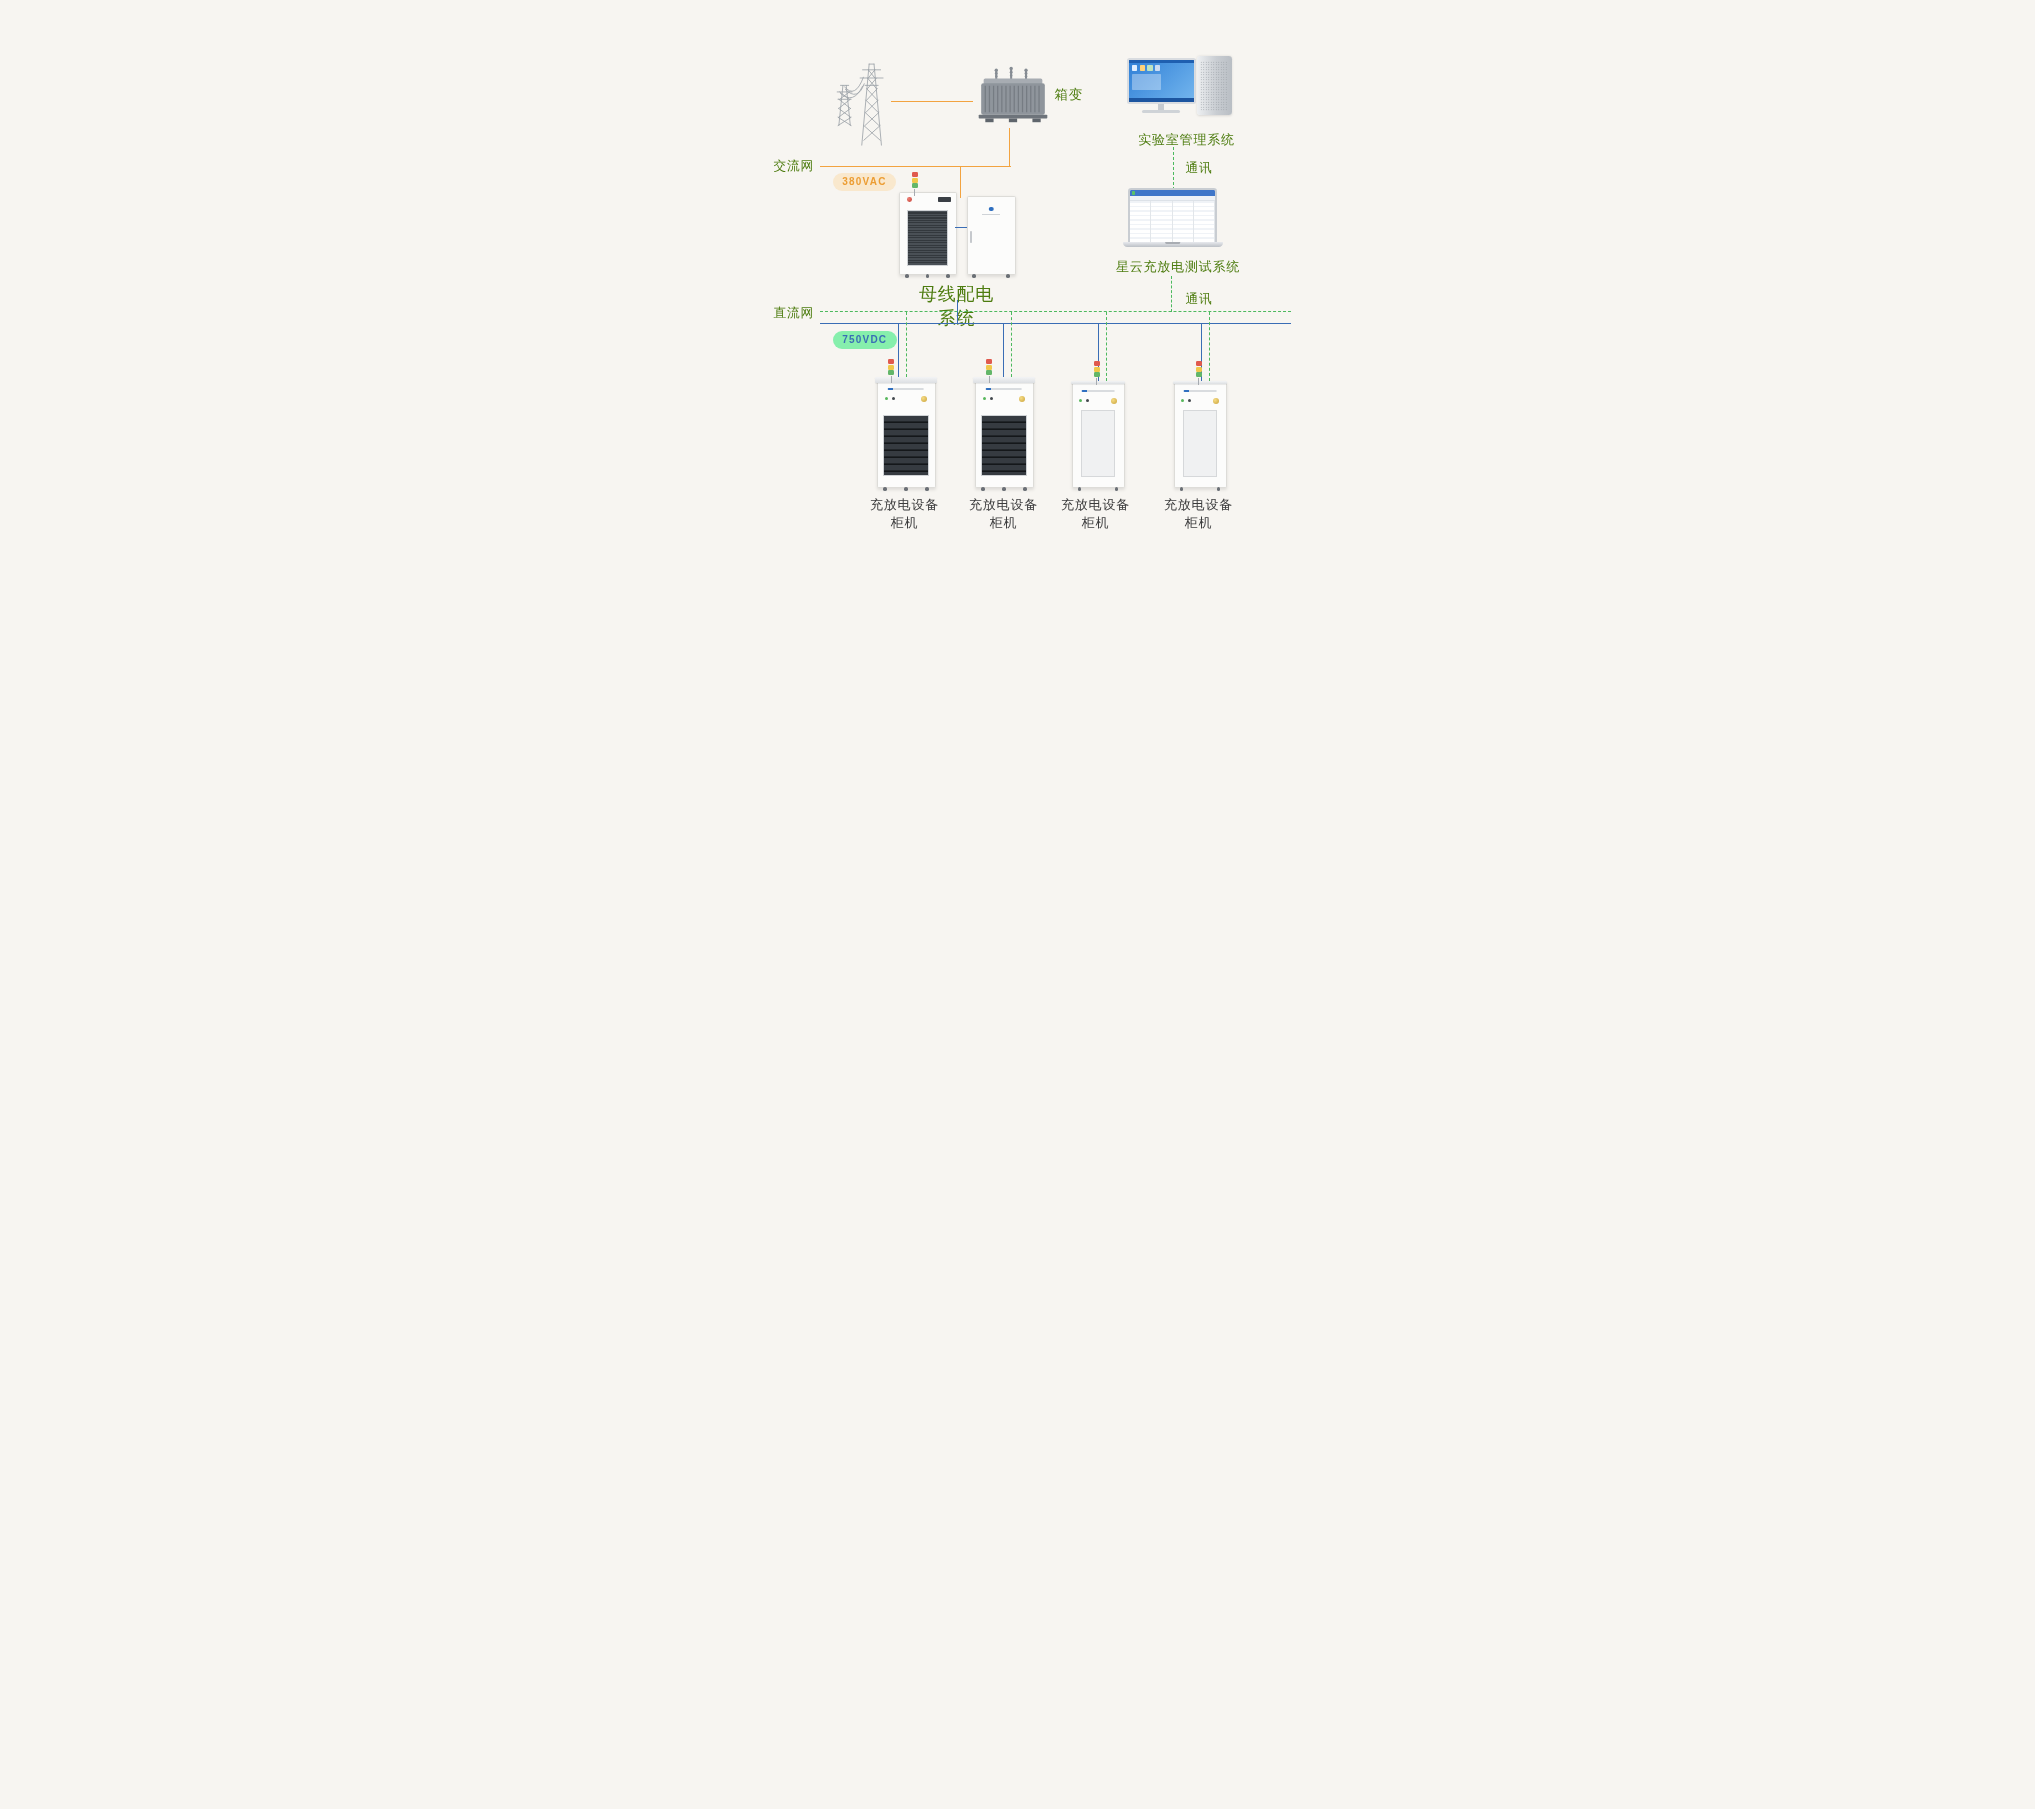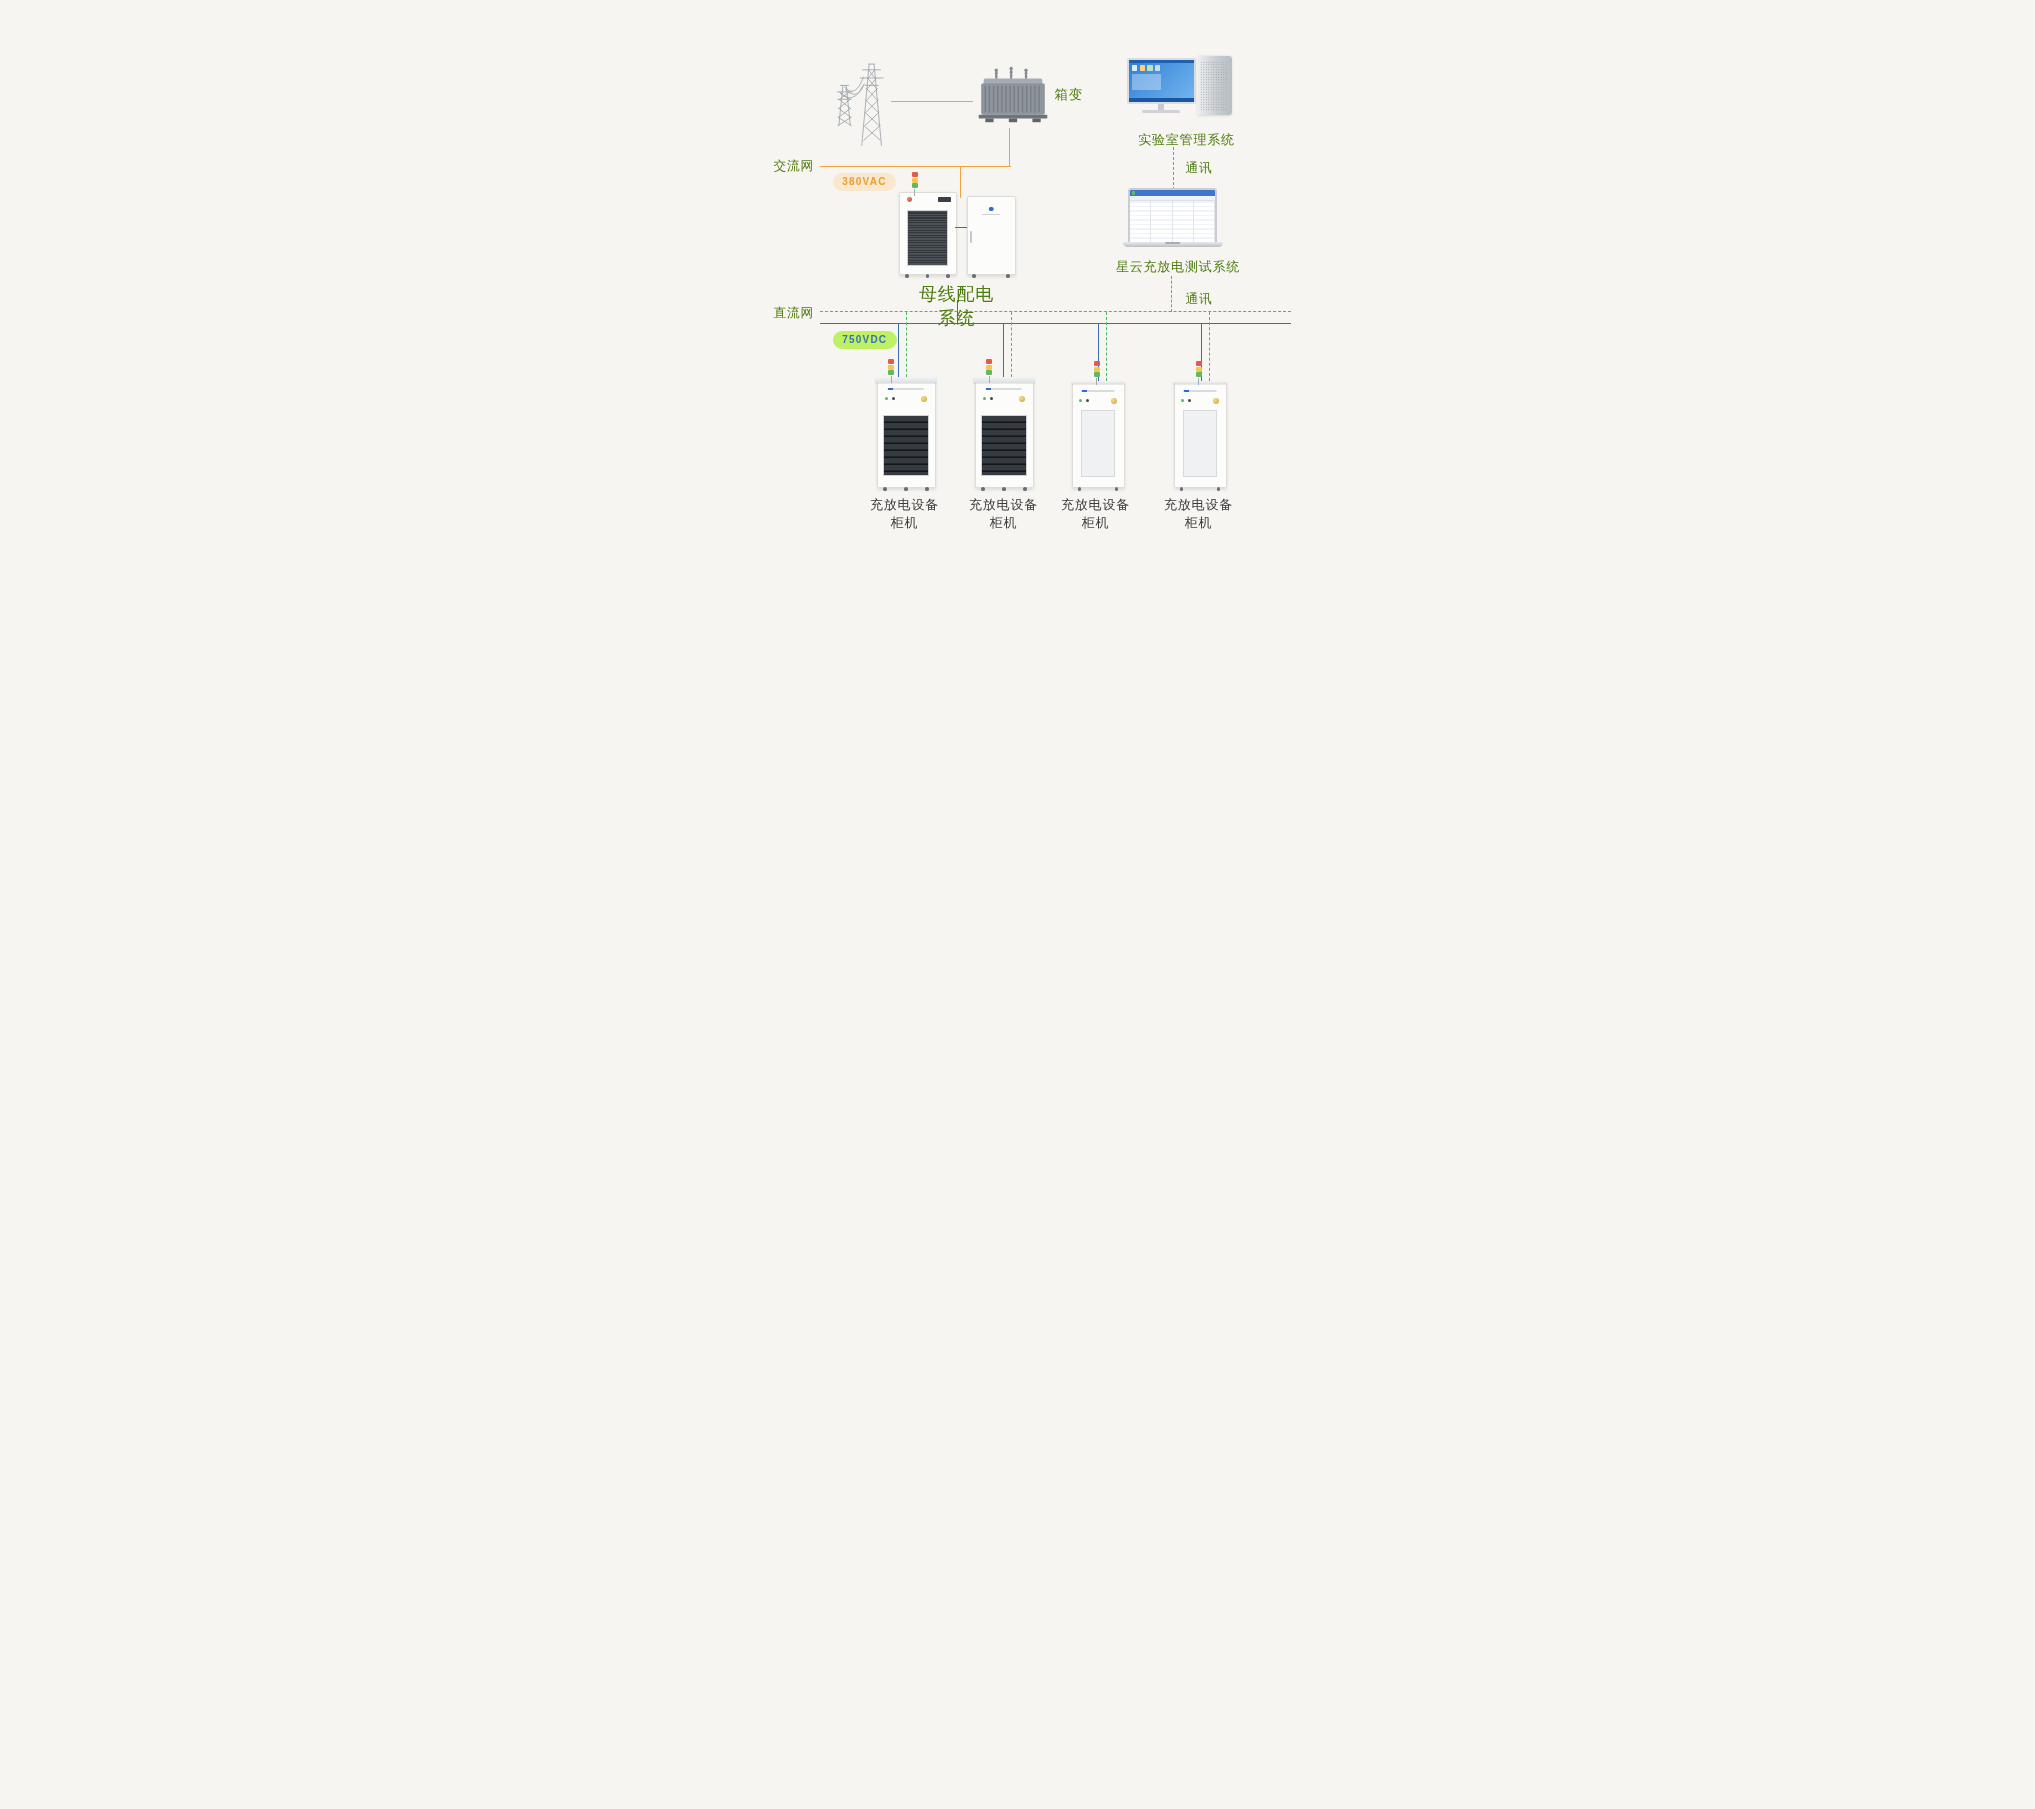--- a/index.html
+++ b/index.html
@@ -6,21 +6,21 @@
   body{display:flex;justify-content:center;font-family:"Liberation Sans",sans-serif;}
   .stage{position:relative;width:636px;height:565px;background:#f7f5f1;overflow:hidden;}
 
   
   .lbl{position:absolute;color:#4d7c0f;font-size:12.7px;font-weight:500;letter-spacing:0.8px;white-space:nowrap;}
   .lbl.center{text-align:center;white-space:normal;}
   .cab-lbl{position:absolute;width:90px;text-align:center;color:#3b3b3c;font-size:13px;font-weight:500;line-height:1.4;letter-spacing:0.8px;}
 
   .badge{position:absolute;font-size:10px;font-weight:700;letter-spacing:1.2px;padding:3.3px 9.8px;border-radius:9.8px;}
   .badge.ac{background:#f9e8cd;color:#ec9d33;}
-  .badge.dc{background:#bef264;color:#3a6eb5;}
+  .badge.dc{background:#86efac;color:#3a6eb5;}
 
   
   .hline{position:absolute;height:1.2px;}
   .vline{position:absolute;width:1.2px;}
   .ac-c{background:#f2a340;}
   .dc-c{background:#3a6db5;}
   .hdash{position:absolute;height:0;border-top:1.2px dashed #4cb95e;}
   .vdash{position:absolute;width:0;border-left:1.2px dashed #4cb95e;}
 
   

